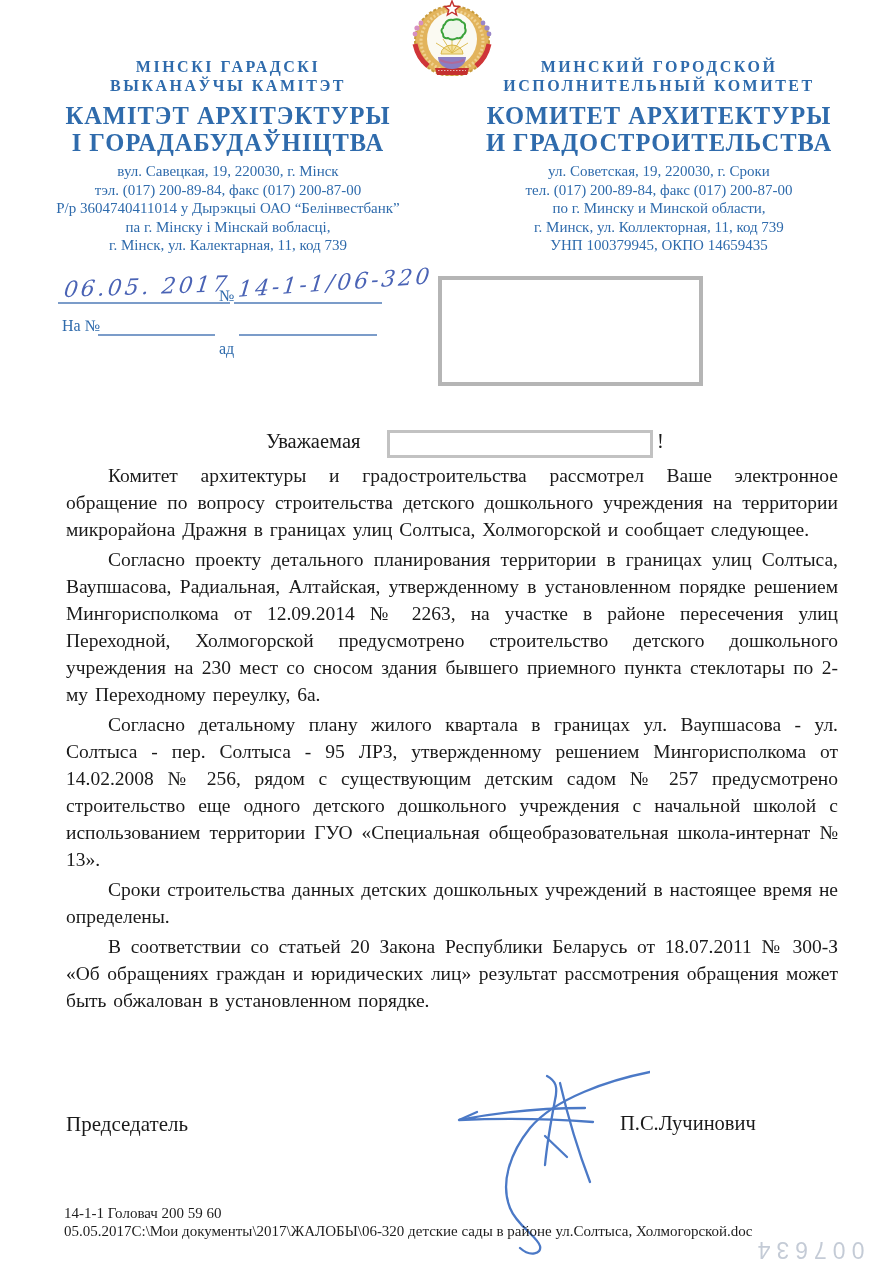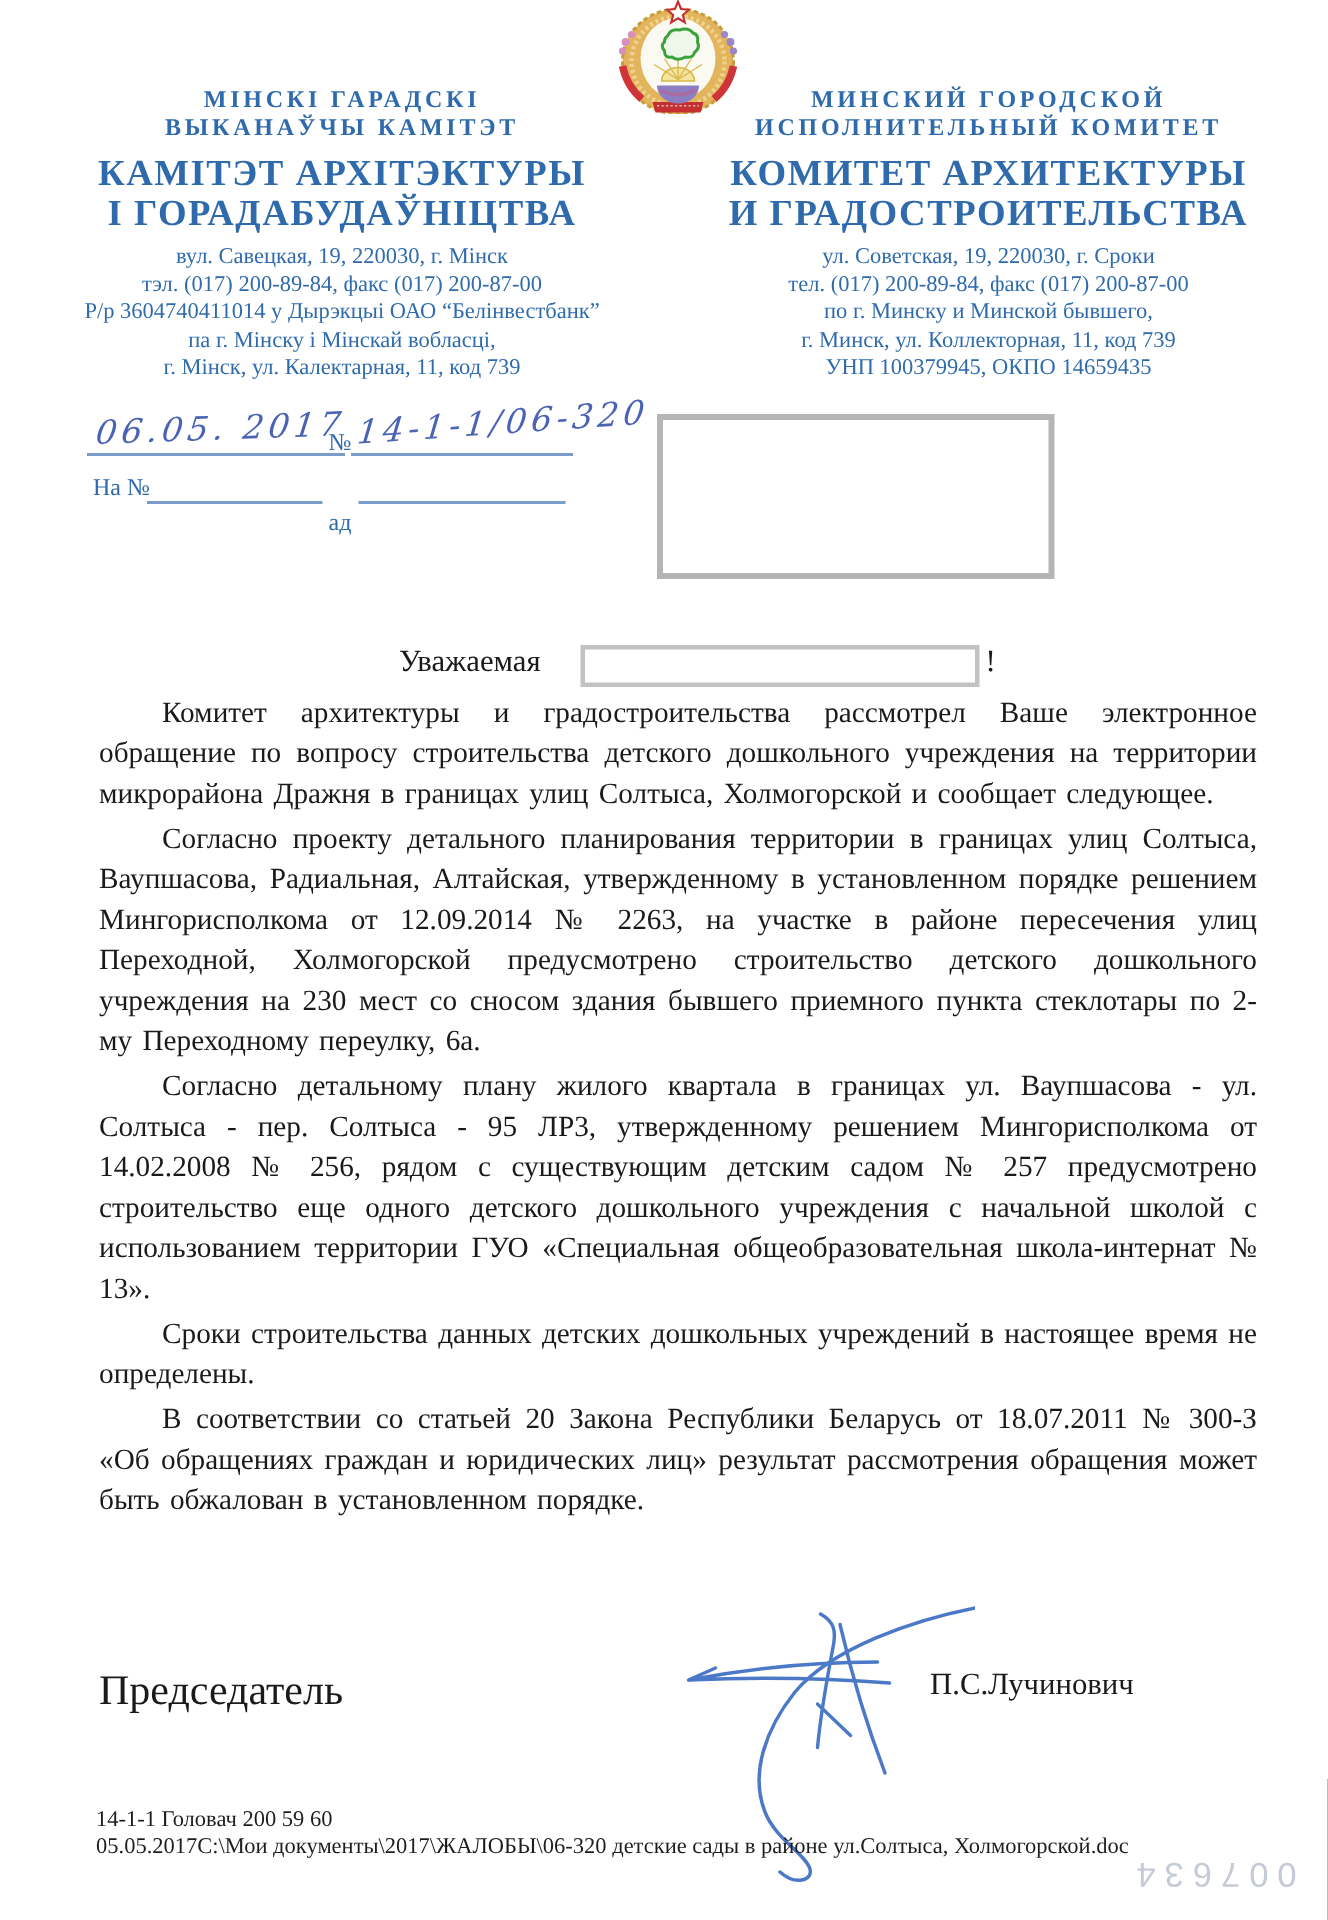--- a/index.html
+++ b/index.html
@@ -28,21 +28,21 @@
   .redact.name{border-width:3px;border-color:#c2c2c2;}
   
   .subject{position:absolute;left:68px;top:390px;font-size:20px;}
   .salut{position:absolute;top:430px;font-size:20.5px;text-align:center;}
   .body-text{
     position:absolute;left:66px;top:462px;width:772px;
     font-size:19.5px;line-height:27px;text-align:justify;
     word-spacing:2px;
   }
   .body-text p{margin:0 0 3px 0;text-indent:42px;}
-  .signoff-title{position:absolute;left:66px;top:1112px;font-size:28px;}
+  .signoff-title{position:absolute;left:66px;top:1112px;font-size:21px;}
   .signoff-name{position:absolute;left:620px;top:1112px;font-size:20.5px;}
   .signature{position:absolute;left:415px;top:1058px;width:235px;height:205px;}
   
   .footer{position:absolute;left:64px;top:1204px;font-size:15px;line-height:18px;color:#1d1d1d;white-space:nowrap;}
   .stamp{
     position:absolute;left:748px;top:1236px;width:120px;text-align:center;
     font-family:"Liberation Sans",sans-serif;font-size:23px;letter-spacing:6px;
     color:rgba(125,140,165,0.45);transform:rotate(180deg);filter:blur(0.5px);
   }
 </style>
@@ -112,21 +112,21 @@
       <div>МИНСКИЙ  ГОРОДСКОЙ</div>
       <div>ИСПОЛНИТЕЛЬНЫЙ  КОМИТЕТ</div>
     </div>
     <div class="hdr-title">
       <div>КОМИТЕТ АРХИТЕКТУРЫ</div>
       <div>И ГРАДОСТРОИТЕЛЬСТВА</div>
     </div>
     <div class="hdr-details">
       <div>ул. Советская, 19, 220030, г. Сроки</div>
       <div>тел. (017) 200-89-84, факс (017) 200-87-00</div>
-      <div>по г. Минску и Минской бывшего,</div>
+      <div>по г. Минску и Минской области,</div>
       <div>г. Минск, ул. Коллекторная, 11, код 739</div>
       <div>УНП 100379945, ОКПО 14659435</div>
     </div>
   </div>
 
   <span class="hw" style="left:64px;top:274px;">06.05. 2017</span>
   <div class="rule" style="left:58px;top:302px;width:172px;"></div>
   <span class="blue-label" style="left:219px;top:287px;">№</span>
   <span class="hw" style="left:238px;top:270px;transform:rotate(-4deg) skewX(-10deg);">14-1-1/06-320</span>
   <div class="rule" style="left:234px;top:302px;width:148px;"></div>

